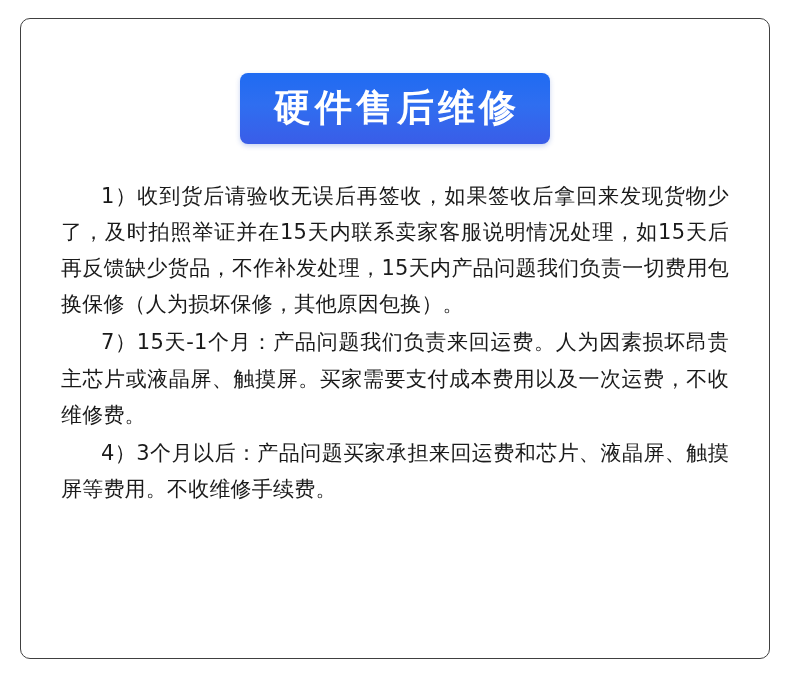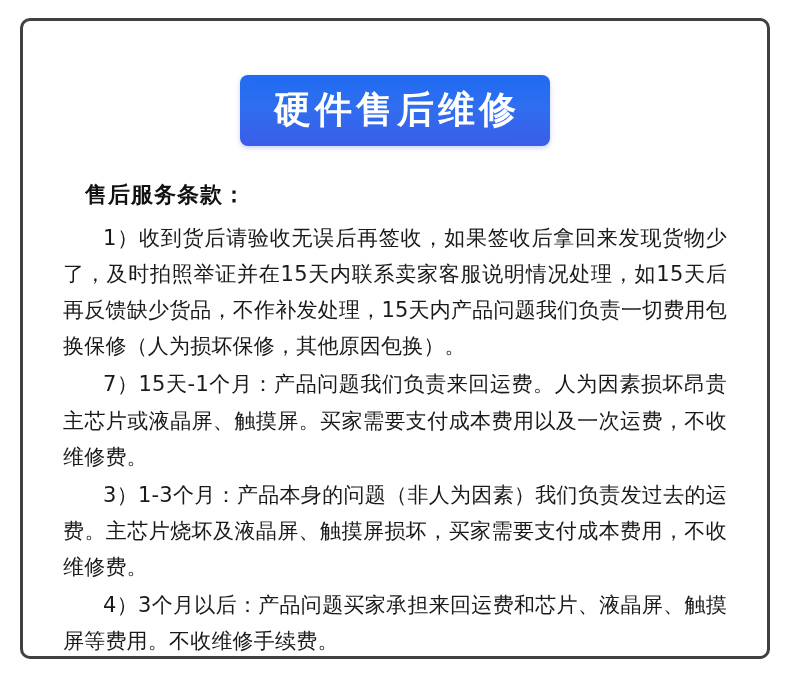--- a/index.html
+++ b/index.html
@@ -19,21 +19,21 @@
     height: 679px;
     background: #ffffff;
     box-sizing: border-box;
     padding: 18px 20px 20px 20px;
   }
   .card {
     position: relative;
     width: 100%;
     height: 100%;
     background: #ffffff;
-    border: 3px solid #404040;
+    border: 1px solid #404040;
     border-radius: 10px;
     box-sizing: border-box;
     padding: 34px 40px 30px 40px;
   }
   .title-wrap {
     display: flex;
     justify-content: center;
     align-items: center;
     margin-top: 20px;
     margin-bottom: 34px;
@@ -75,21 +75,19 @@
 </head>
 <body>
 
 <div class="page">
   <div class="card">
 
     <div class="title-wrap">
       <div class="title-badge">硬件售后维修</div>
     </div>
 
-    <div class="section-heading">售后服务条款：</div>
 
     <p class="clause">1）收到货后请验收无误后再签收，如果签收后拿回来发现货物少了，及时拍照举证并在15天内联系卖家客服说明情况处理，如15天后再反馈缺少货品，不作补发处理，15天内产品问题我们负责一切费用包换保修（人为损坏保修，其他原因包换）。</p>
     <p class="clause">7）15天-1个月：产品问题我们负责来回运费。人为因素损坏昂贵主芯片或液晶屏、触摸屏。买家需要支付成本费用以及一次运费，不收维修费。</p>
-    <p class="clause">3）1-3个月：产品本身的问题（非人为因素）我们负责发过去的运费。主芯片烧坏及液晶屏、触摸屏损坏，买家需要支付成本费用，不收维修费。</p>
     <p class="clause">4）3个月以后：产品问题买家承担来回运费和芯片、液晶屏、触摸屏等费用。不收维修手续费。</p>
 
   </div>
 </div>
 
 </body></html>

